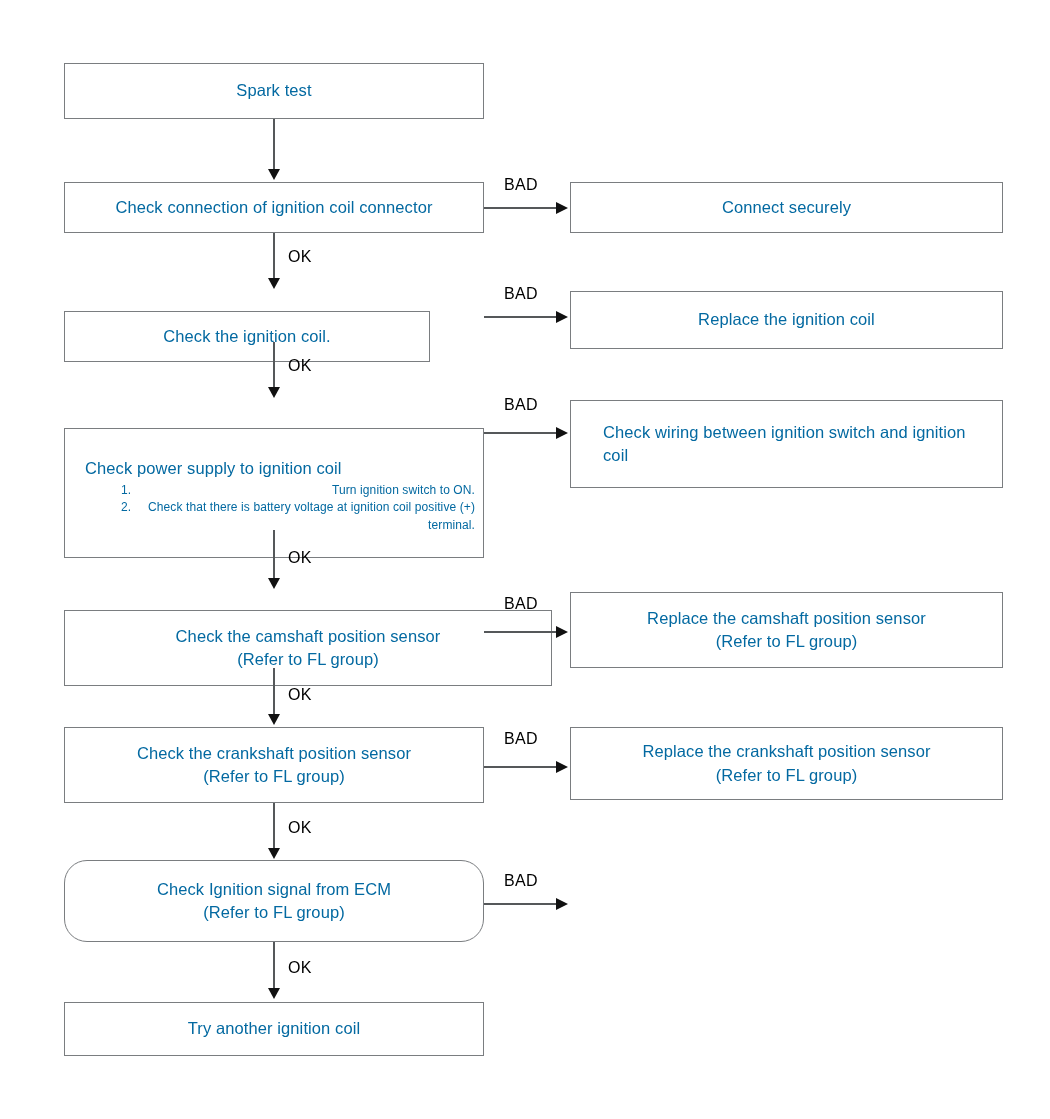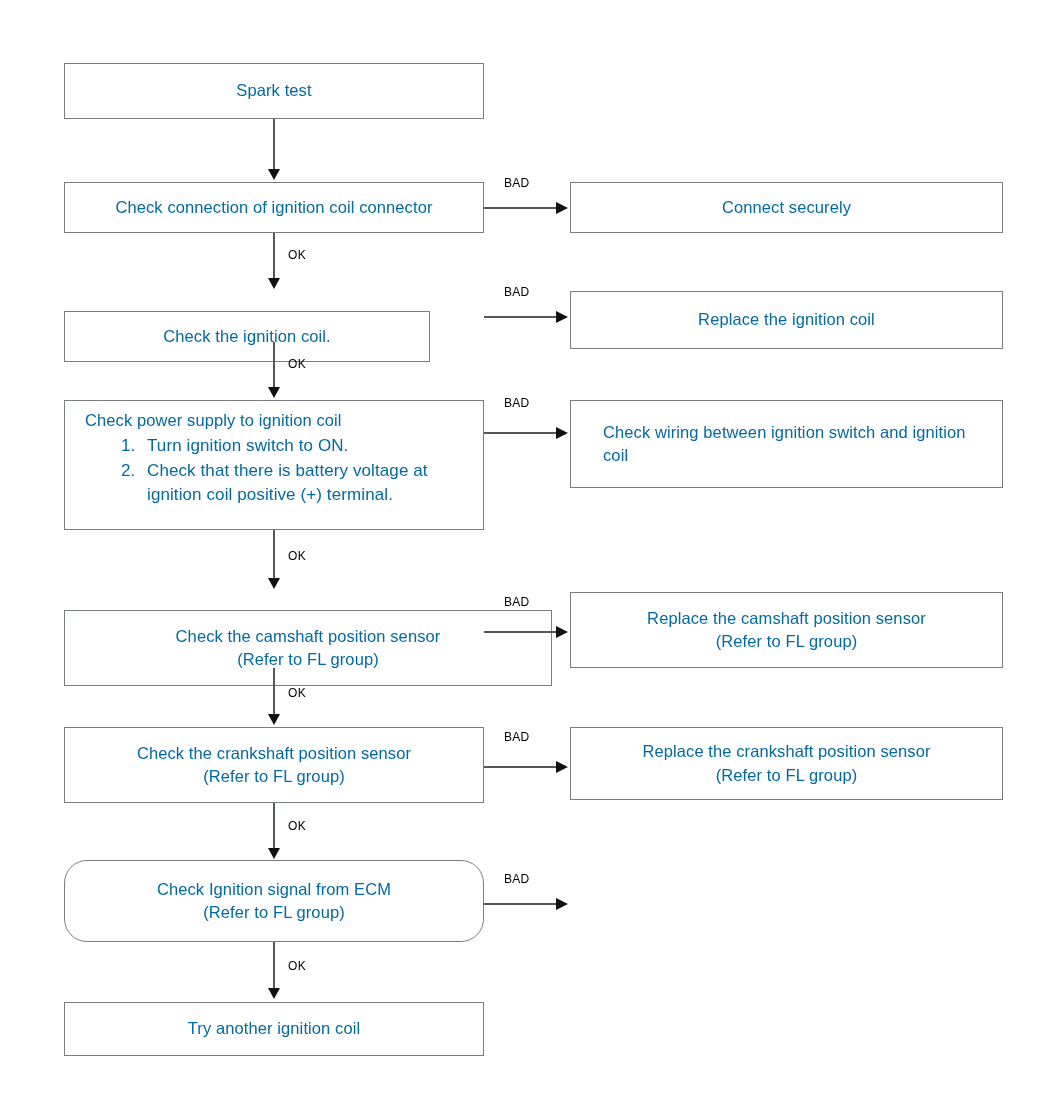--- a/index.html
+++ b/index.html
@@ -34,38 +34,40 @@
   .node .txt {
     width: 100%;
     white-space: pre-line;
   }
   .node.center .txt { text-align: center; padding: 0 10px; }
   .node.leftpad .txt { text-align: left;  padding: 0 12px 0 32px; }
 
   
   .node.listnode {
     display: block;
-    padding: 8px 8px 10px 20px;
+    padding: 28px 8px 10px 20px;
+    margin-top: 28px;
   }
   .listnode .heading {
     font-size: 16.5px;
     line-height: 1.45;
   }
   .listnode ol {
     margin: 1px 0 0 0;
     padding: 0 0 0 36px;
     list-style: none;
     counter-reset: step;
   }
   .listnode ol li {
     position: relative;
-    font-size: 17px;
+    font-size: 12px;
     line-height: 1.45;
     padding-left: 26px;
     margin: 0;
+    text-align: right;
   }
   .listnode ol li::before {
     counter-increment: step;
     content: counter(step) ".";
     position: absolute;
     left: 0;
     top: 0;
   }
 
   
@@ -88,21 +90,21 @@
   }
   .arrow-right {
     position: absolute;
     width: 0; height: 0;
     border-top: 6px solid transparent;
     border-bottom: 6px solid transparent;
     border-left: 12px solid #111111;
   }
   .edge-label {
     position: absolute;
-    font-size: 12px;
+    font-size: 16px;
     line-height: 1;
     color: #000000;
     white-space: nowrap;
     letter-spacing: 0.3px;
   }
 </style>
 </head>
 <body>
 
 <div id="canvas">

